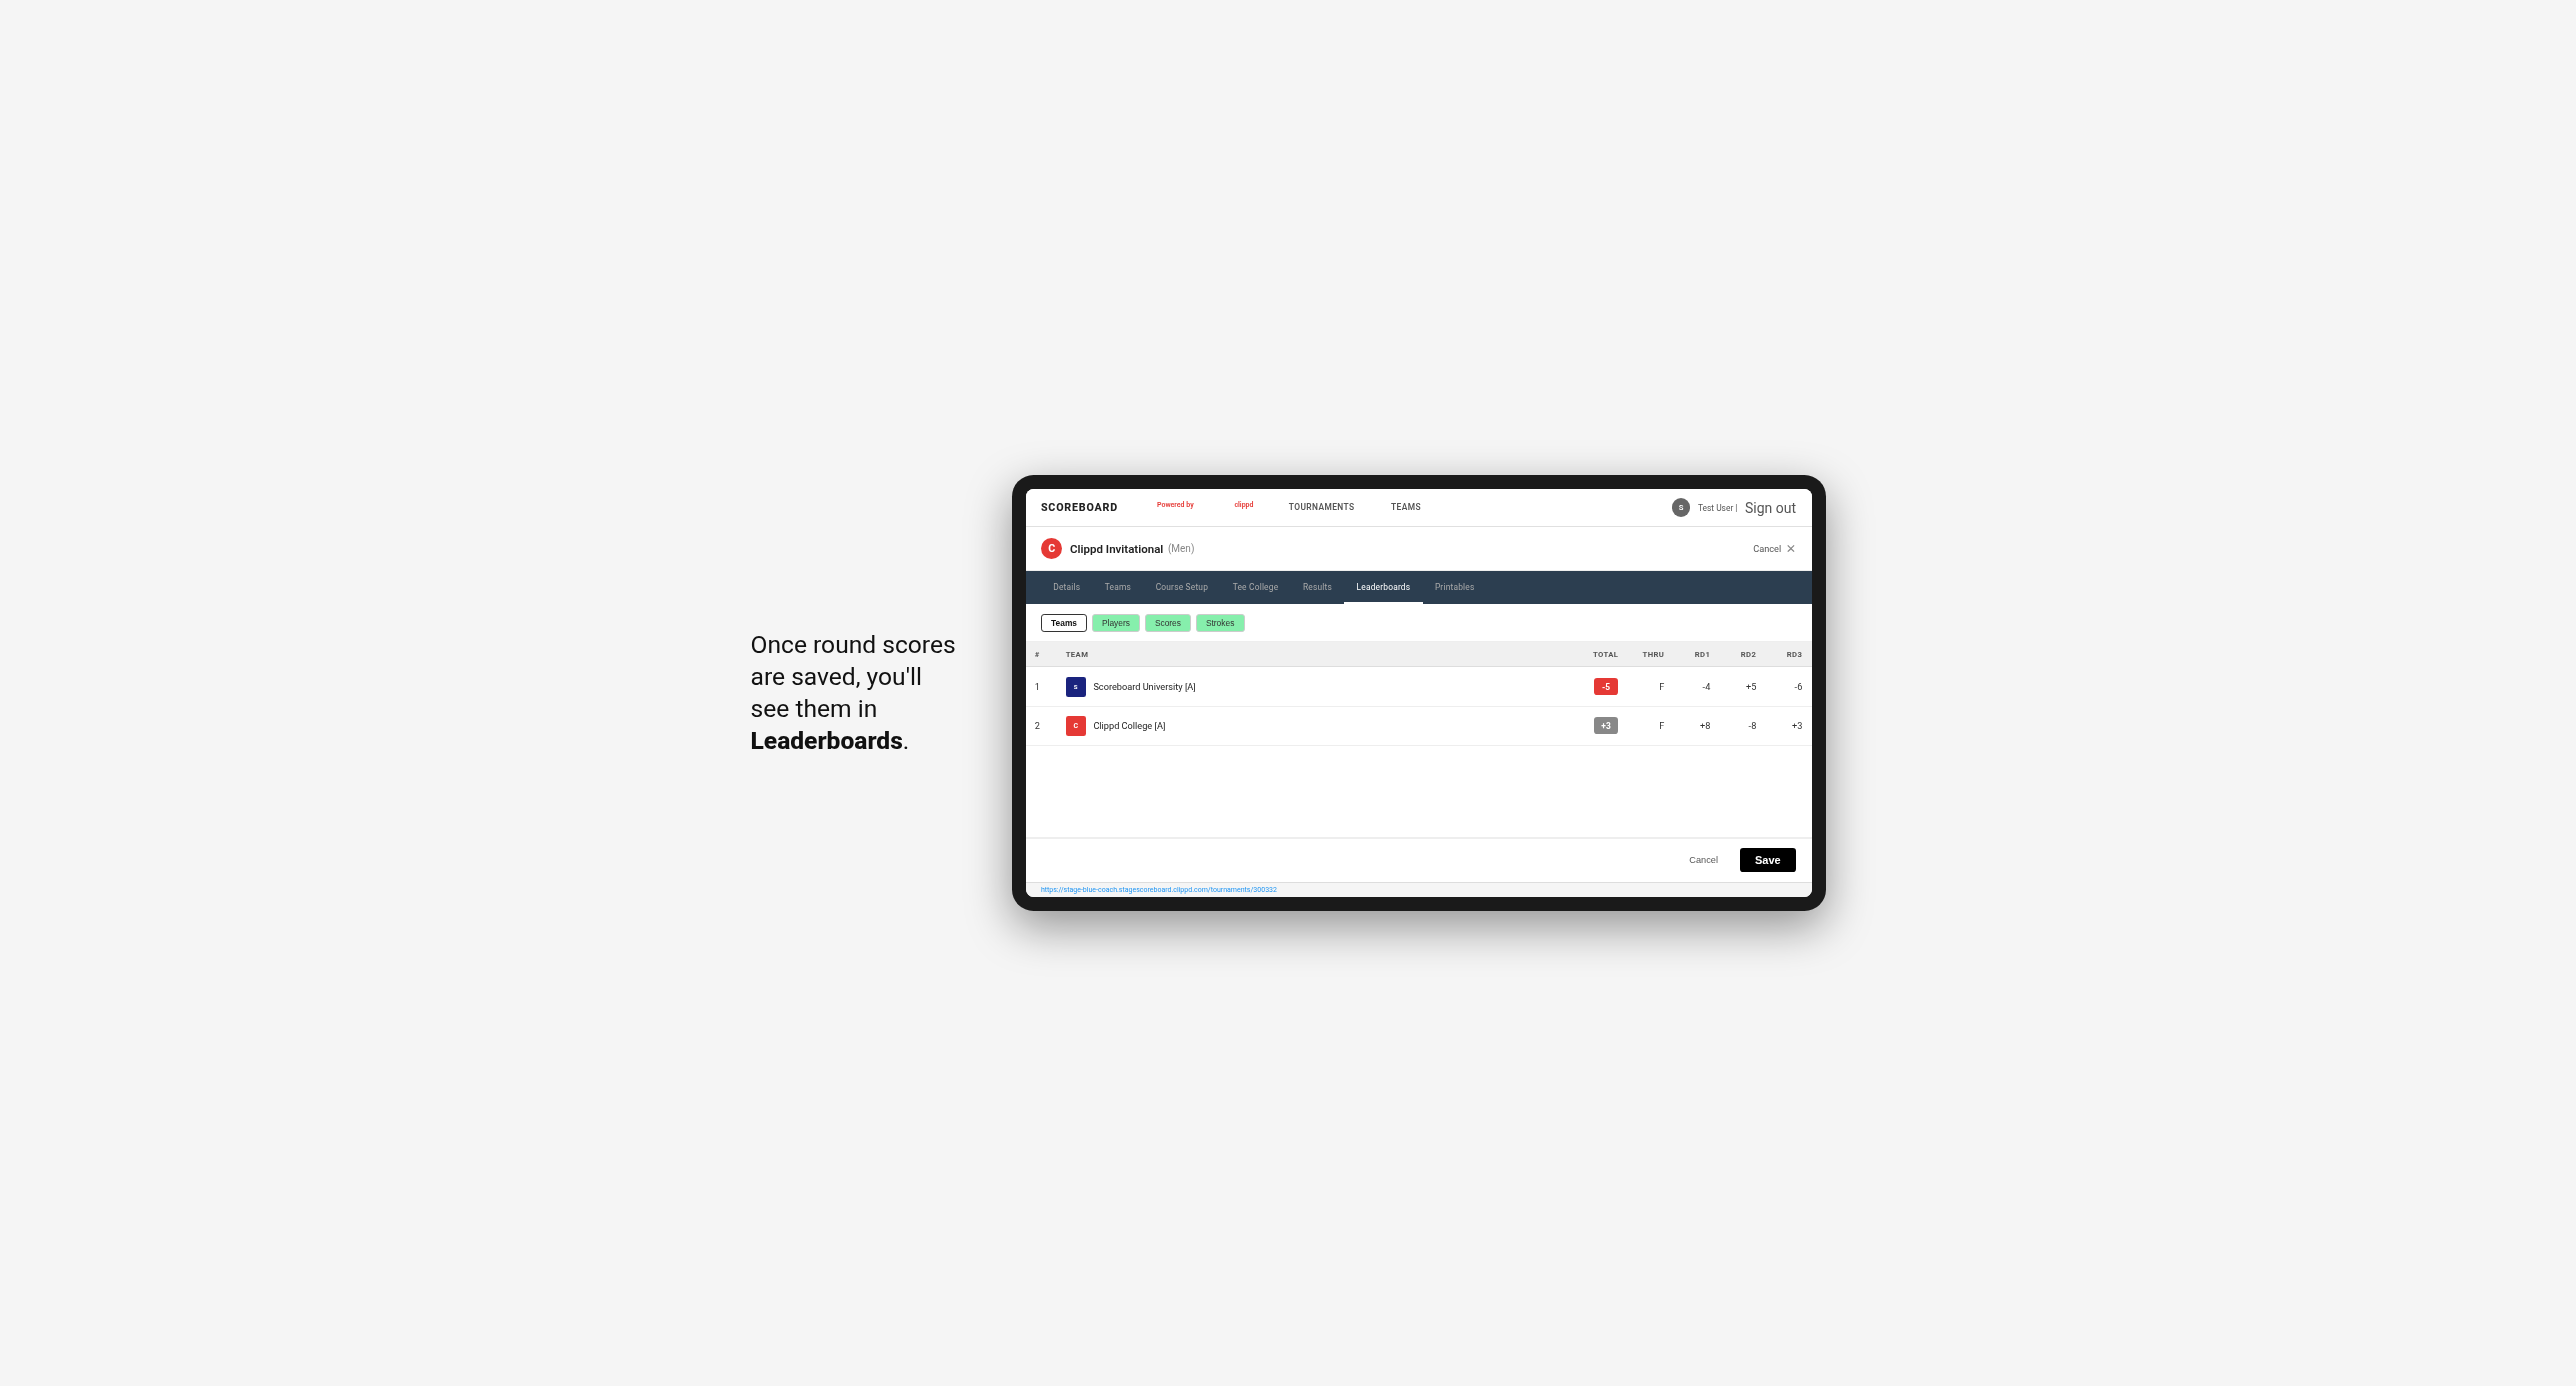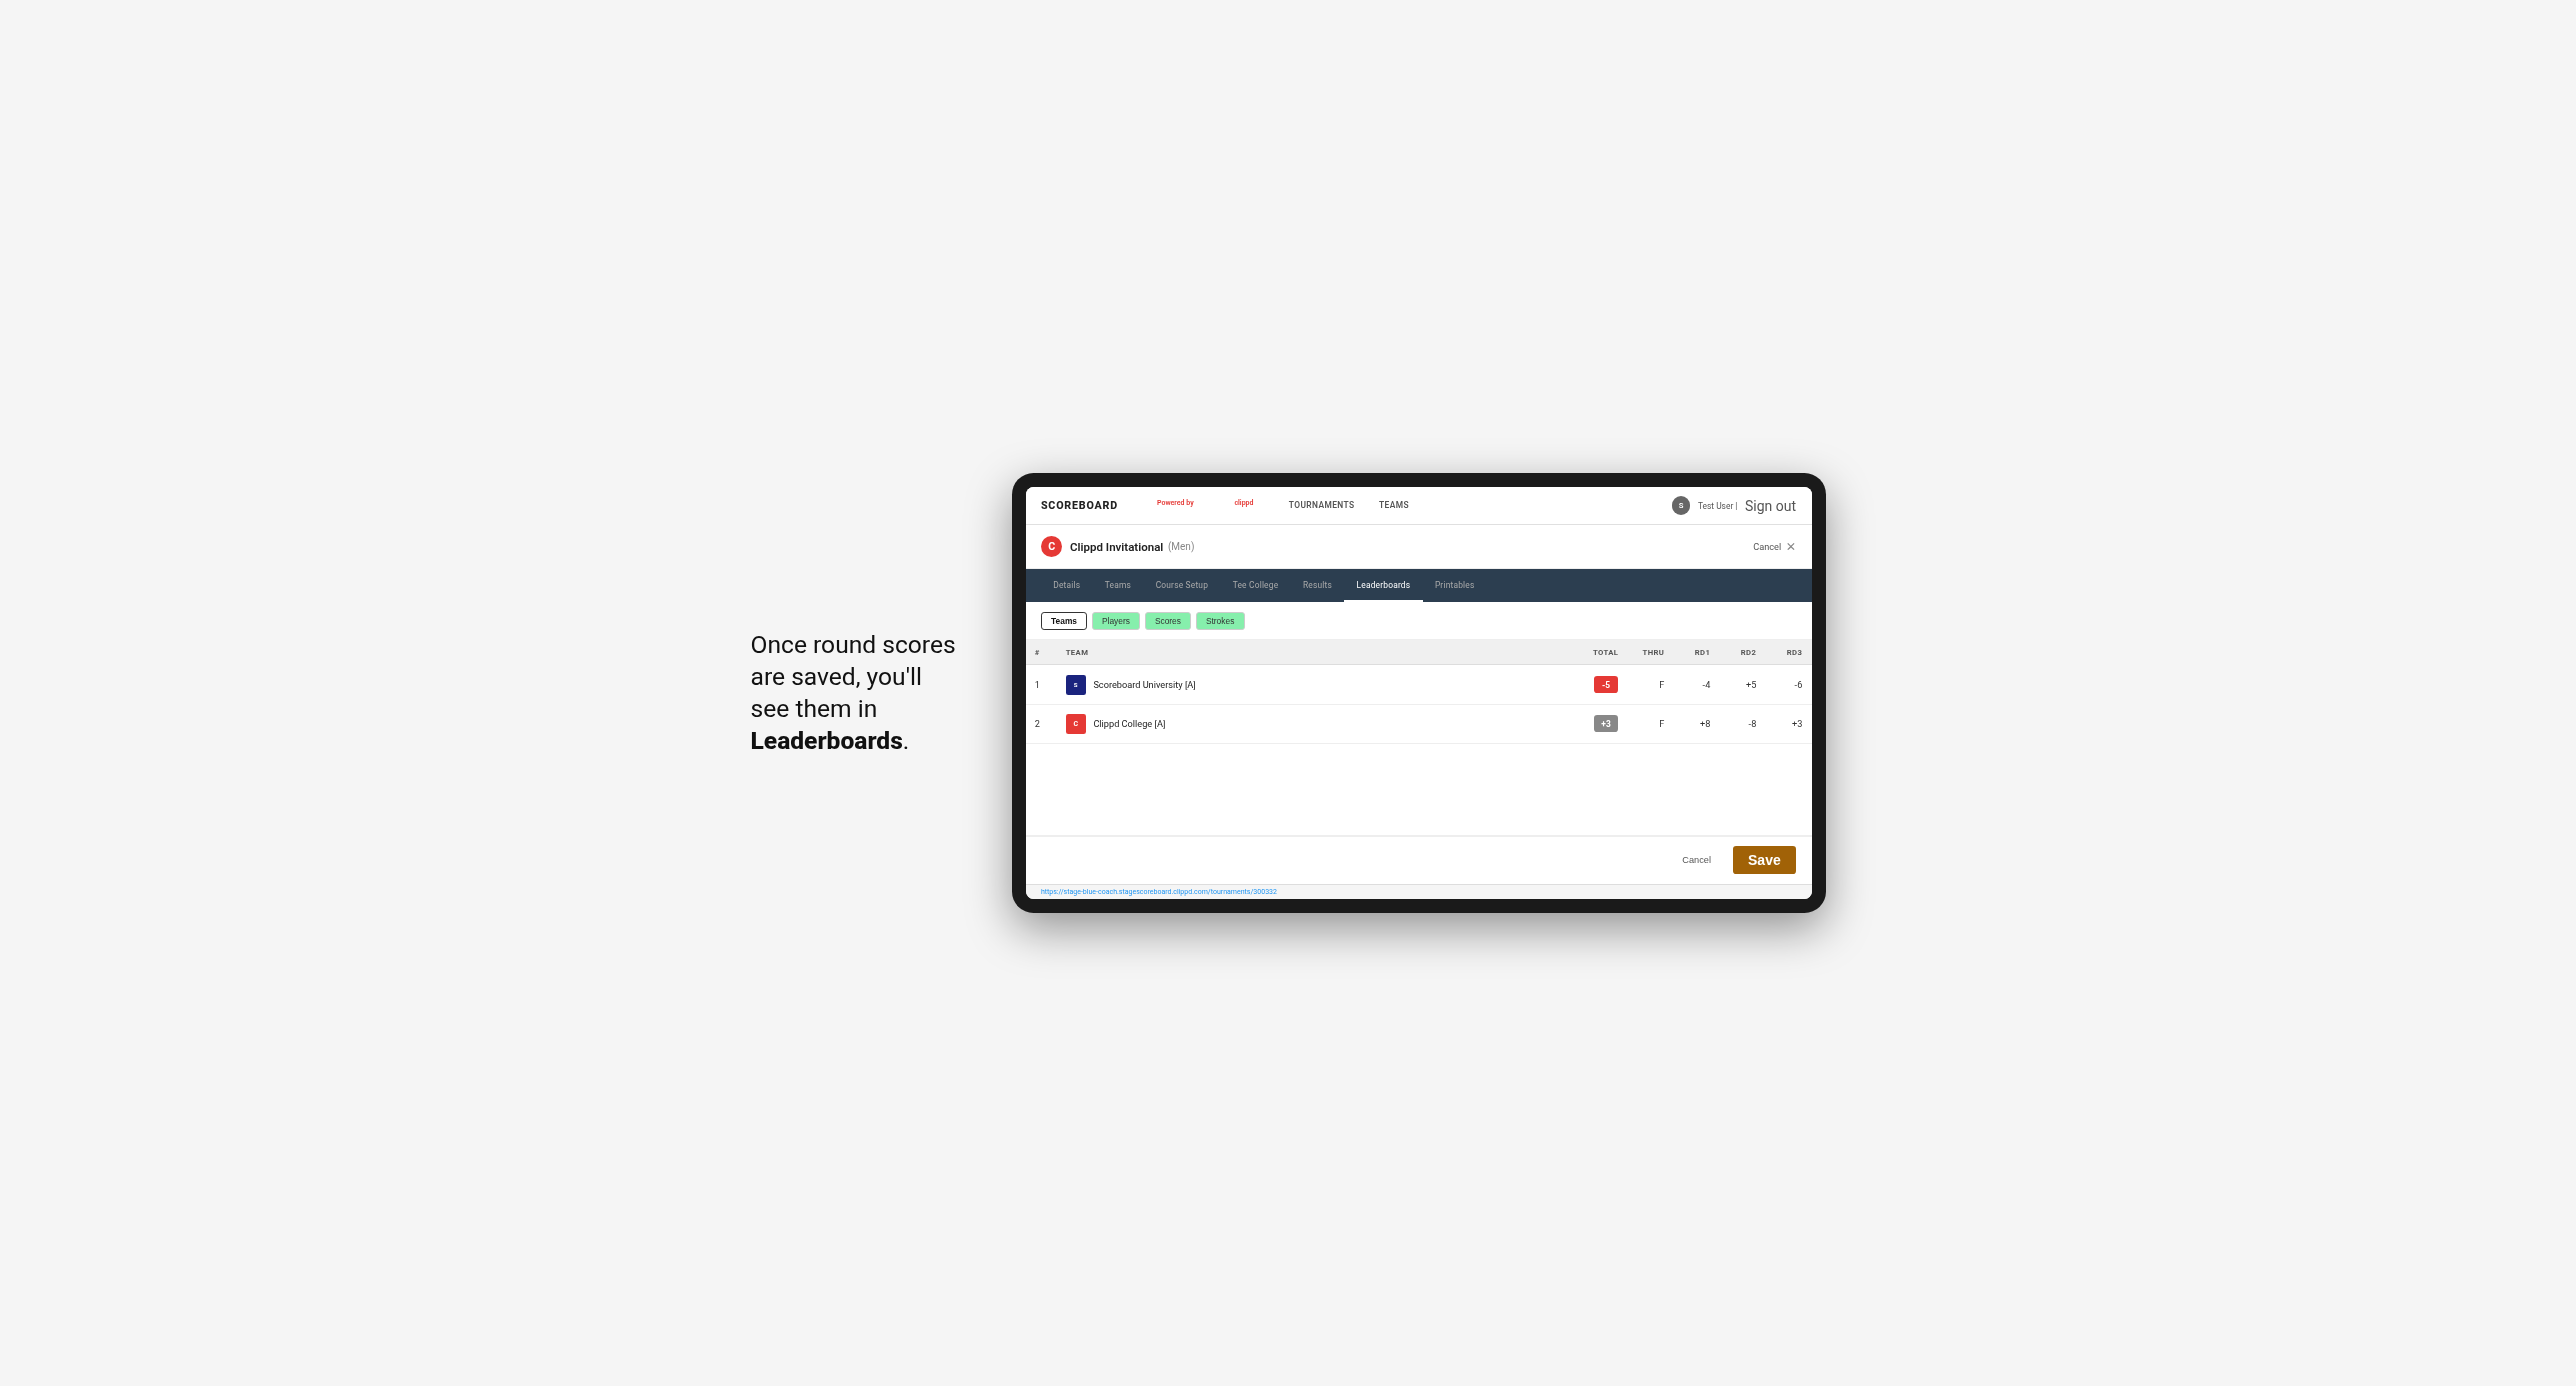--- a/index.html
+++ b/index.html
@@ -72,21 +72,21 @@
       color: #888;
     }
     .logo-sub span {
       color: #e53935;
       font-weight: 600;
       margin-left: 39px;
     }
 
     .nav-links {
       display: flex;
-      gap: 0;
+      gap: 12px;
       flex: 1;
     }
 
     .nav-link {
       padding: 0 12.3px;
       height: 38px;
       display: flex;
       align-items: center;
       font-size: 8.4px;
       font-weight: 600;
@@ -310,22 +310,22 @@
     .footer-cancel {
       padding: 6.1px 14px;
       font-size: 9.2px;
       border: none;
       background: none;
       color: #555;
       cursor: pointer;
     }
     .footer-save {
       padding: 6.1px 15.4px;
-      font-size: 14px;
-      background: #a16207;
+      font-size: 11px;
+      background: #000000;
       color: #fff;
       border: none;
       border-radius: 3.1px;
       cursor: pointer;
       font-weight: 600;
     }
 
     
     .url-bar {
       background: #f5f5f5;

